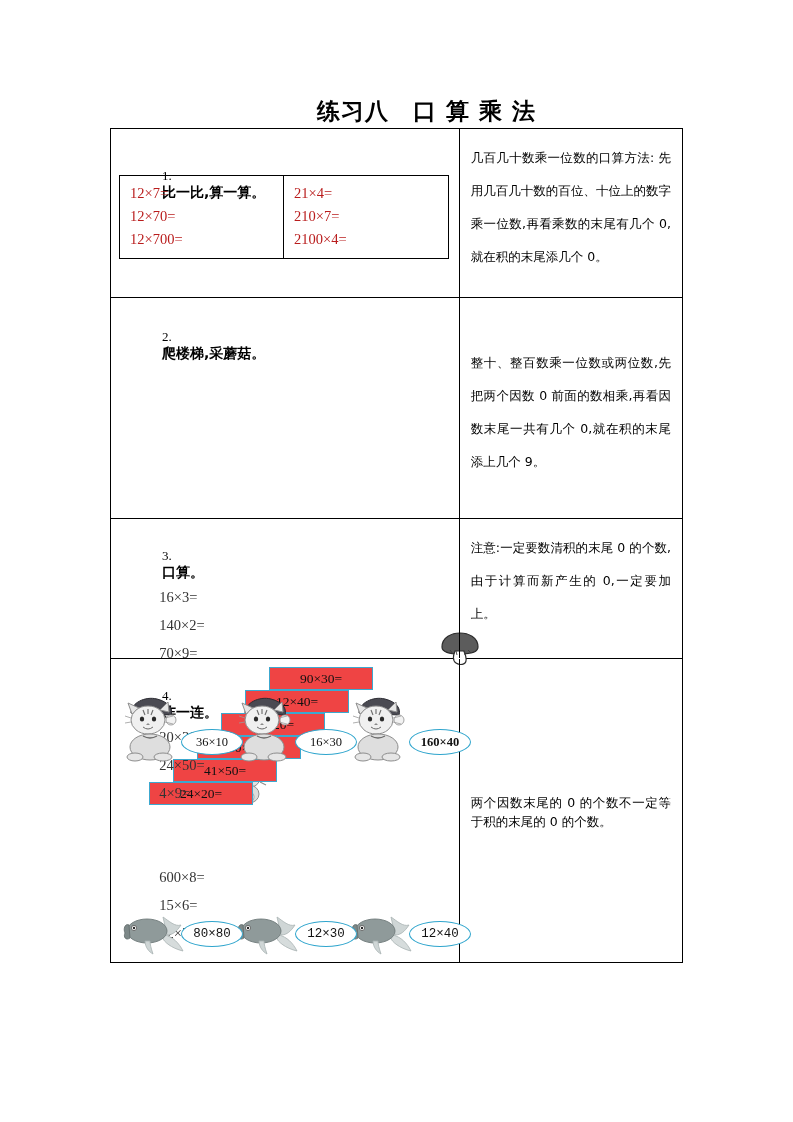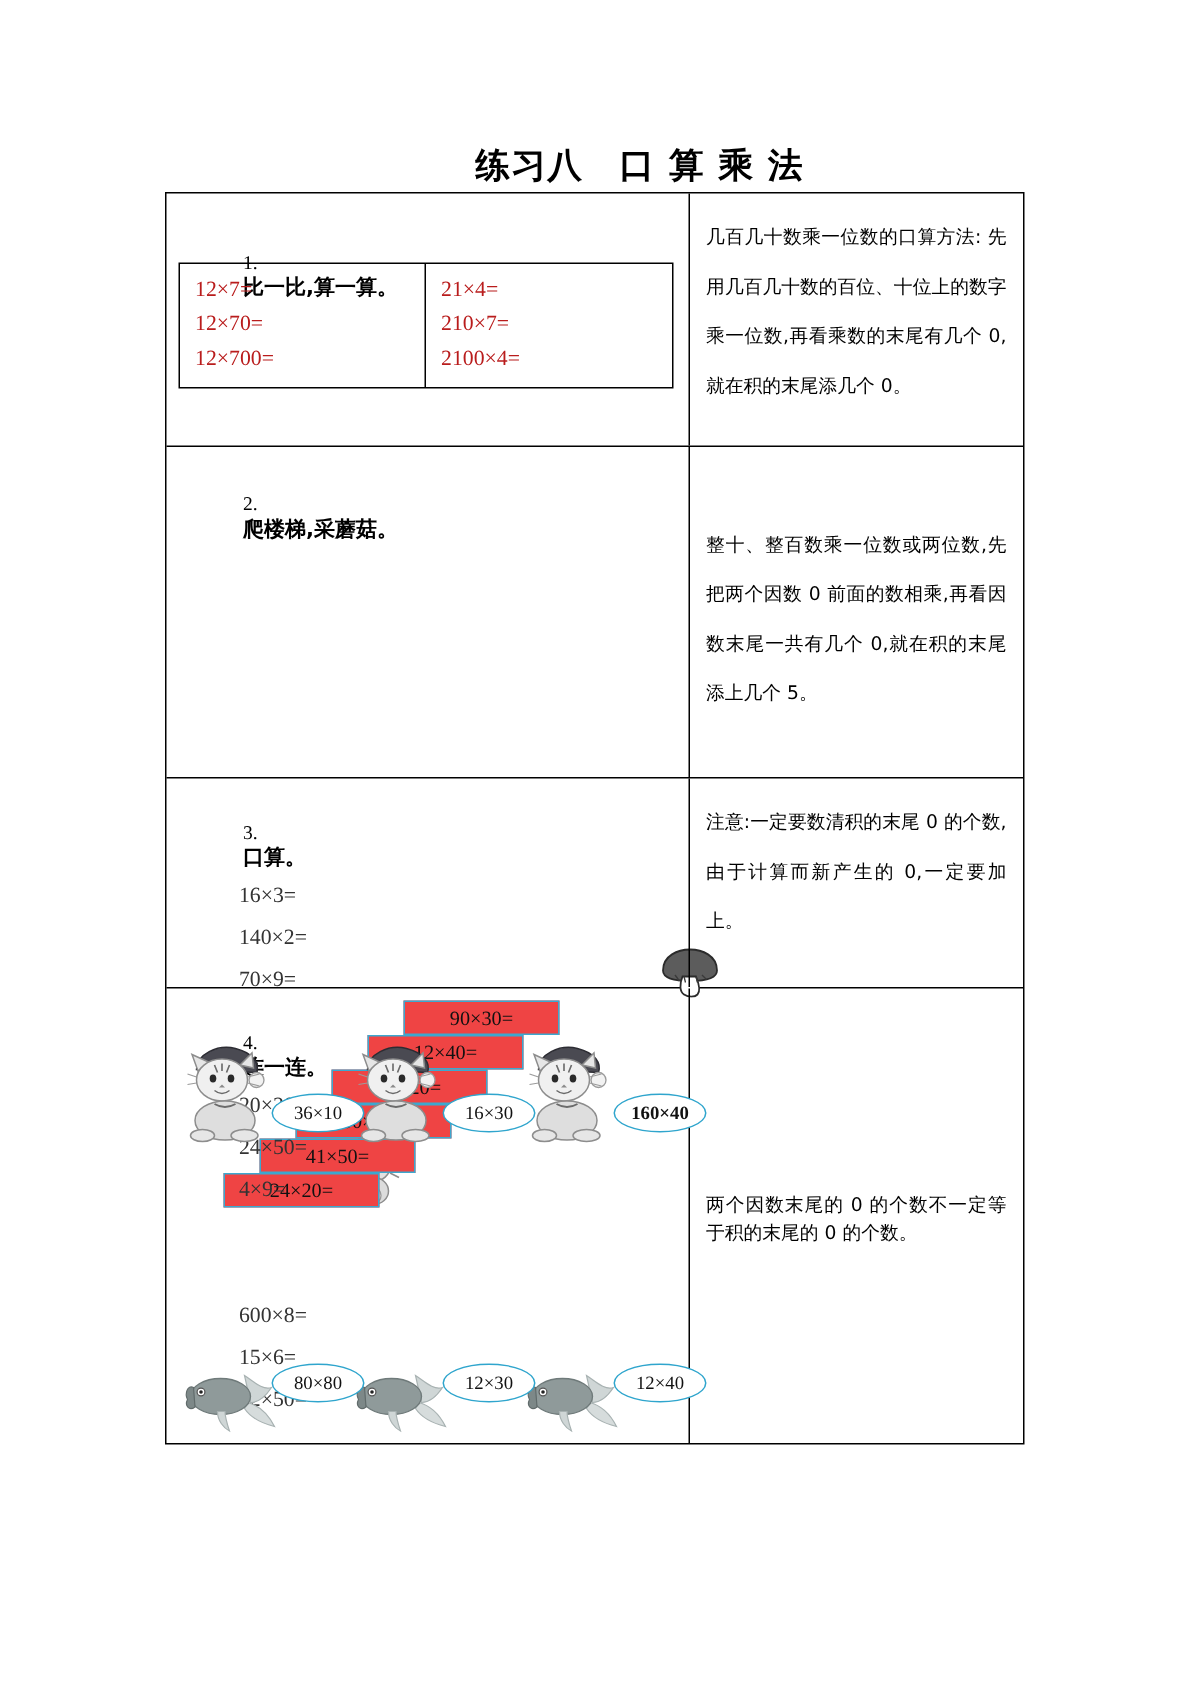--- a/index.html
+++ b/index.html
@@ -157,21 +157,21 @@
     font-size: 12.5px;
     text-align: center;
     white-space: pre;
     color: #111;
     display: flex;
     align-items: center;
     justify-content: center;
     box-sizing: border-box;
   }
   .pill.tiger-pill { width: 62px; height: 26px; top: 34px; }
-  .pill.fish-pill  { width: 62px; height: 26px; top: 0; }
+  .pill.fish-pill  { width: 62px; height: 26px; top: 12px; font-family: Liberation Mono, monospace; }
 
   .animal { position: absolute; }
 </style>
 </head>
 <body>
 
 <div class="page-title">练习八　口 算 乘 法</div>
 
 <div class="worksheet">
 
@@ -235,21 +235,21 @@
 
       <div class="stair-step" style="left:38px;  top:484px; width:104px;">24×20=</div>
       <div class="stair-step" style="left:62px;  top:461px; width:104px;">41×50=</div>
       <div class="stair-step" style="left:86px;  top:438px; width:104px;">60×70=</div>
       <div class="stair-step" style="left:110px; top:415px; width:104px;">18×20=</div>
       <div class="stair-step" style="left:134px; top:392px; width:104px;">12×40=</div>
       <div class="stair-step" style="left:158px; top:369px; width:104px;">90×30=</div>
 
     </div>
     <div class="cell-right">
-      <div class="explain" style="margin-top:36px;">整十、整百数乘一位数或两位数,先把两个因数 0 前面的数相乘,再看因数末尾一共有几个 0,就在积的末尾添上几个 5。</div>
+      <div class="explain" style="margin-top:36px;">整十、整百数乘一位数或两位数,先把两个因数 0 前面的数相乘,再看因数末尾一共有几个 0,就在积的末尾添上几个 9。</div>
     </div>
   </div>
 
   <div class="row row-3">
     <div class="cell-left">
 
       <div class="sec-head s3-head">
         <span class="sec-num">3.</span>
         <span>口算。</span>
       </div>

